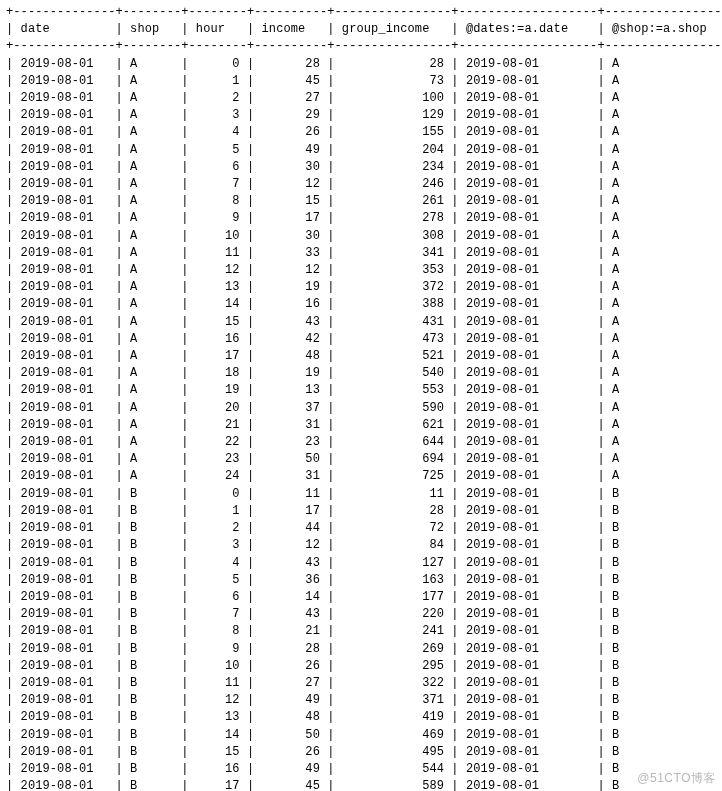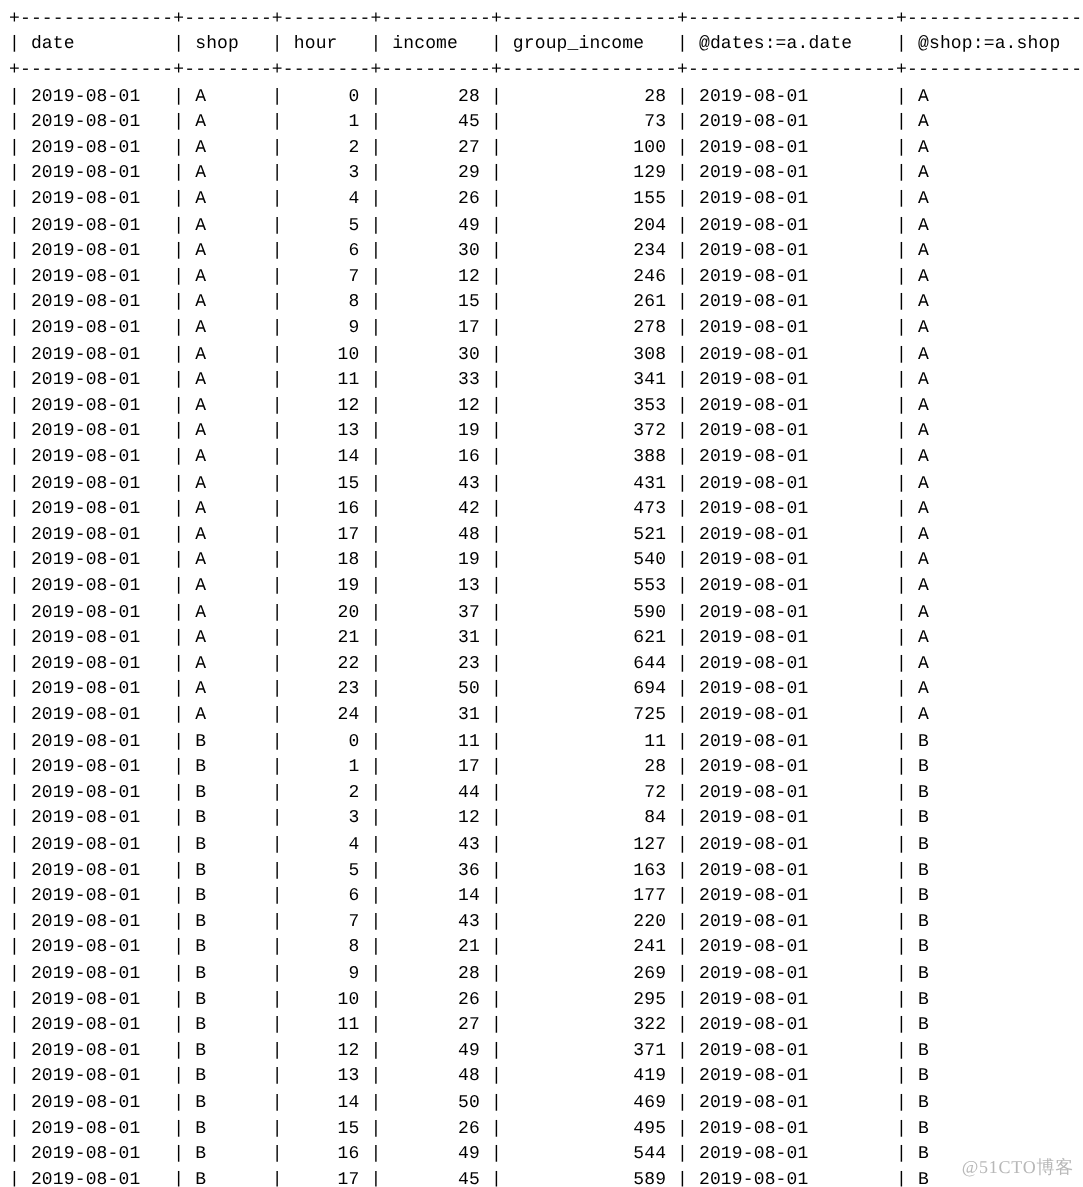--- a/index.html
+++ b/index.html
@@ -18,21 +18,21 @@
     color: #000000;
     white-space: pre;
     padding: 4px 6px;
     box-sizing: border-box;
     letter-spacing: 0.1px;
   }
   .watermark {
     position: absolute;
     right: 6px;
     bottom: 4px;
-    font-family: Liberation Serif, serif;
+    font-family: Liberation Sans, sans-serif;
     font-size: 12px;
     color: #b8b8b8;
     letter-spacing: 0.5px;
   }
 </style>
 </head>
 <body>
 
 <div class="mysql-table" id="table-out">+--------------+--------+--------+----------+----------------+-------------------+------------------+
 | date         | shop   | hour   | income   | group_income   | @dates:=a.date    | @shop:=a.shop    |

